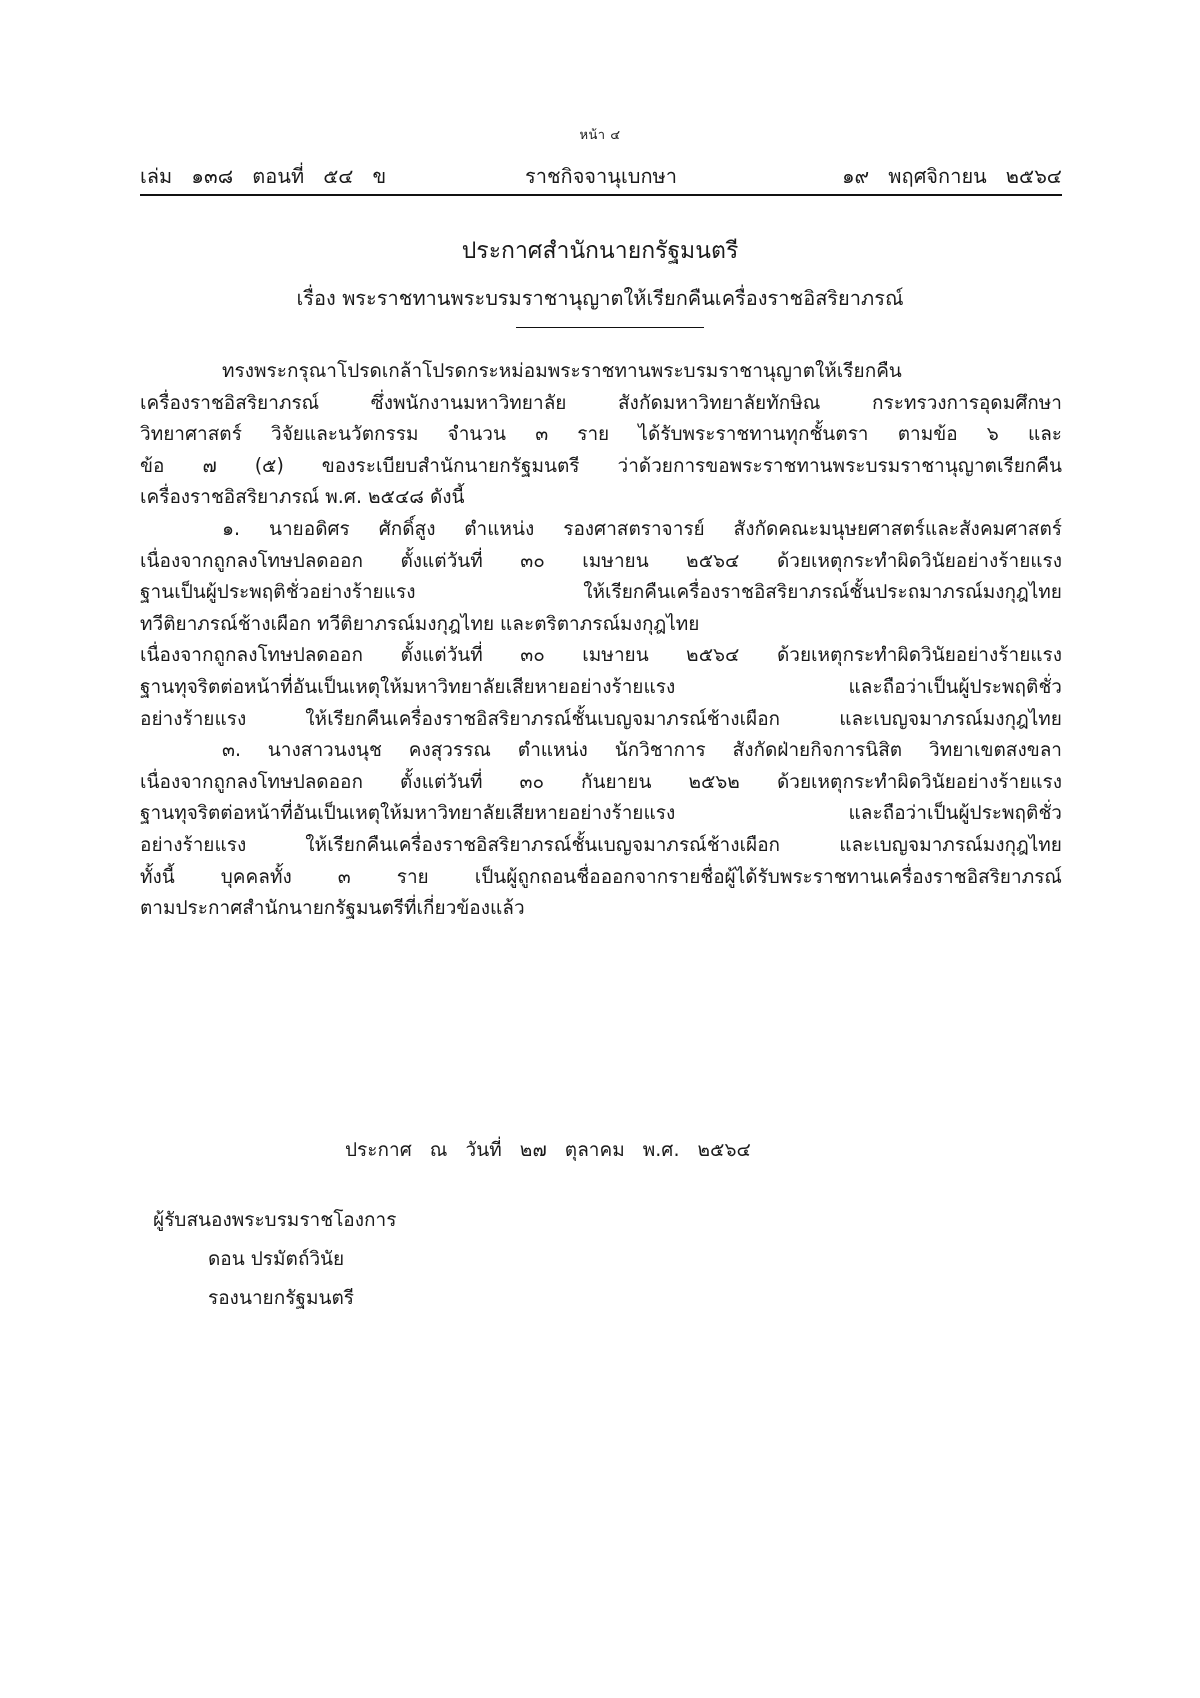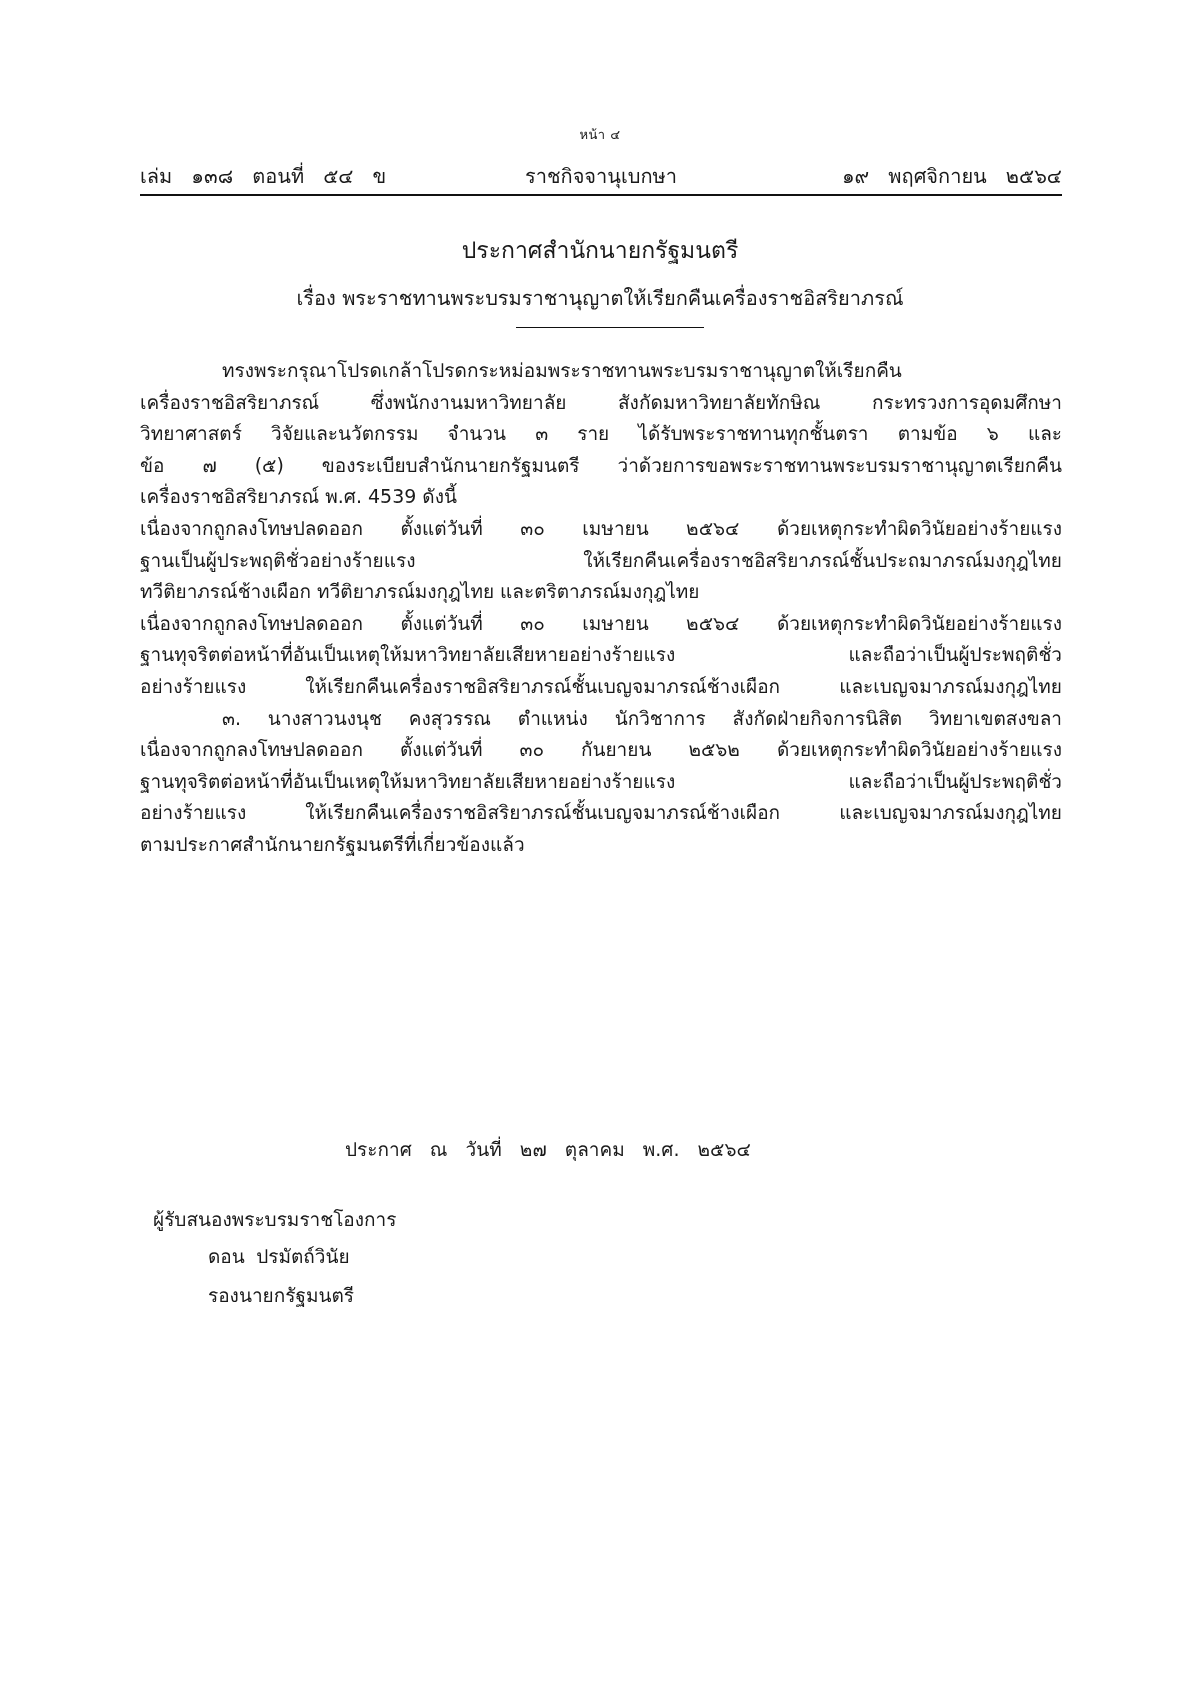--- a/index.html
+++ b/index.html
@@ -98,21 +98,21 @@
       font-size: 19px;
       white-space: pre;
     }
     .sign-block {
       position: absolute;
       left: 153px;
       top: 1200px;
       font-size: 19px;
       line-height: 39px;
     }
-    .sign-line.indented { padding-left: 55px; font-family: Liberation Mono, monospace; }
+    .sign-line.indented { padding-left: 55px; }
   </style>
 </head>
 <body>
 
 <div class="page">
 
   <div class="page-number">หน้า   ๔</div>
 
   <div class="header-row">
     <span class="header-left">เล่ม   ๑๓๘   ตอนที่   ๕๔   ข</span>
@@ -123,31 +123,33 @@
 
   <div class="title">ประกาศสำนักนายกรัฐมนตรี</div>
   <div class="subject">เรื่อง   พระราชทานพระบรมราชานุญาตให้เรียกคืนเครื่องราชอิสริยาภรณ์</div>
   <div class="title-rule"></div>
 
   <div class="body-text" id="body-text">
       <div class="body-line indent justify" style="white-space: normal; height: 31.6px; overflow: hidden;">ทรงพระกรุณาโปรดเกล้าโปรดกระหม่อมพระราชทานพระบรมราชานุญาตให้เรียกคืน</div>
       <div class="body-line justify" style="white-space: normal; height: 31.6px; overflow: hidden;">เครื่องราชอิสริยาภรณ์ ซึ่งพนักงานมหาวิทยาลัย  สังกัดมหาวิทยาลัยทักษิณ  กระทรวงการอุดมศึกษา</div>
       <div class="body-line justify" style="white-space: normal; height: 31.6px; overflow: hidden;">วิทยาศาสตร์  วิจัยและนวัตกรรม  จำนวน  ๓  ราย  ได้รับพระราชทานทุกชั้นตรา  ตามข้อ  ๖  และ</div>
       <div class="body-line justify" style="white-space: normal; height: 31.6px; overflow: hidden;">ข้อ  ๗  (๕)  ของระเบียบสำนักนายกรัฐมนตรี  ว่าด้วยการขอพระราชทานพระบรมราชานุญาตเรียกคืน</div>
-      <div class="body-line">เครื่องราชอิสริยาภรณ์  พ.ศ.  4539   ดังนี้</div>
+      <div class="body-line">เครื่องราชอิสริยาภรณ์  พ.ศ.  ๒๕๔๘   ดังนี้</div>
+      <div class="body-line indent justify" style="white-space: normal; height: 31.6px; overflow: hidden;">๑.  นายอดิศร  ศักดิ์สูง  ตำแหน่ง  รองศาสตราจารย์  สังกัดคณะมนุษยศาสตร์และสังคมศาสตร์</div>
       <div class="body-line justify" style="white-space: normal; height: 31.6px; overflow: hidden;">เนื่องจากถูกลงโทษปลดออก  ตั้งแต่วันที่  ๓๐  เมษายน  ๒๕๖๔  ด้วยเหตุกระทำผิดวินัยอย่างร้ายแรง</div>
       <div class="body-line justify" style="white-space: normal; height: 31.6px; overflow: hidden;">ฐานเป็นผู้ประพฤติชั่วอย่างร้ายแรง  ให้เรียกคืนเครื่องราชอิสริยาภรณ์ชั้นประถมาภรณ์มงกุฎไทย</div>
       <div class="body-line">ทวีติยาภรณ์ช้างเผือก  ทวีติยาภรณ์มงกุฎไทย  และตริตาภรณ์มงกุฎไทย</div>
       <div class="body-line justify" style="white-space: normal; height: 31.6px; overflow: hidden;">เนื่องจากถูกลงโทษปลดออก  ตั้งแต่วันที่  ๓๐  เมษายน  ๒๕๖๔  ด้วยเหตุกระทำผิดวินัยอย่างร้ายแรง</div>
       <div class="body-line justify" style="white-space: normal; height: 31.6px; overflow: hidden;">ฐานทุจริตต่อหน้าที่อันเป็นเหตุให้มหาวิทยาลัยเสียหายอย่างร้ายแรง   และถือว่าเป็นผู้ประพฤติชั่ว</div>
       <div class="body-line justify" style="white-space: normal; height: 31.6px; overflow: hidden;">อย่างร้ายแรง  ให้เรียกคืนเครื่องราชอิสริยาภรณ์ชั้นเบญจมาภรณ์ช้างเผือก  และเบญจมาภรณ์มงกุฎไทย</div>
       <div class="body-line indent justify" style="white-space: normal; height: 31.6px; overflow: hidden;">๓.  นางสาวนงนุช  คงสุวรรณ  ตำแหน่ง  นักวิชาการ  สังกัดฝ่ายกิจการนิสิต  วิทยาเขตสงขลา</div>
       <div class="body-line justify" style="white-space: normal; height: 31.6px; overflow: hidden;">เนื่องจากถูกลงโทษปลดออก  ตั้งแต่วันที่  ๓๐  กันยายน  ๒๕๖๒  ด้วยเหตุกระทำผิดวินัยอย่างร้ายแรง</div>
       <div class="body-line justify" style="white-space: normal; height: 31.6px; overflow: hidden;">ฐานทุจริตต่อหน้าที่อันเป็นเหตุให้มหาวิทยาลัยเสียหายอย่างร้ายแรง   และถือว่าเป็นผู้ประพฤติชั่ว</div>
       <div class="body-line justify" style="white-space: normal; height: 31.6px; overflow: hidden;">อย่างร้ายแรง  ให้เรียกคืนเครื่องราชอิสริยาภรณ์ชั้นเบญจมาภรณ์ช้างเผือก  และเบญจมาภรณ์มงกุฎไทย</div>
+      <div class="body-line justify" style="white-space: normal; height: 31.6px; overflow: hidden;">ทั้งนี้  บุคคลทั้ง  ๓  ราย  เป็นผู้ถูกถอนชื่อออกจากรายชื่อผู้ได้รับพระราชทานเครื่องราชอิสริยาภรณ์</div>
       <div class="body-line">ตามประกาศสำนักนายกรัฐมนตรีที่เกี่ยวข้องแล้ว</div>
     </div>
 
   <div class="proclaim">ประกาศ   ณ   วันที่   ๒๗   ตุลาคม   พ.ศ.   ๒๕๖๔</div>
 
   <div class="sign-block">
     <div class="sign-line">ผู้รับสนองพระบรมราชโองการ</div>
     <div class="sign-line indented">ดอน   ปรมัตถ์วินัย</div>
     <div class="sign-line indented">รองนายกรัฐมนตรี</div>
   </div>

